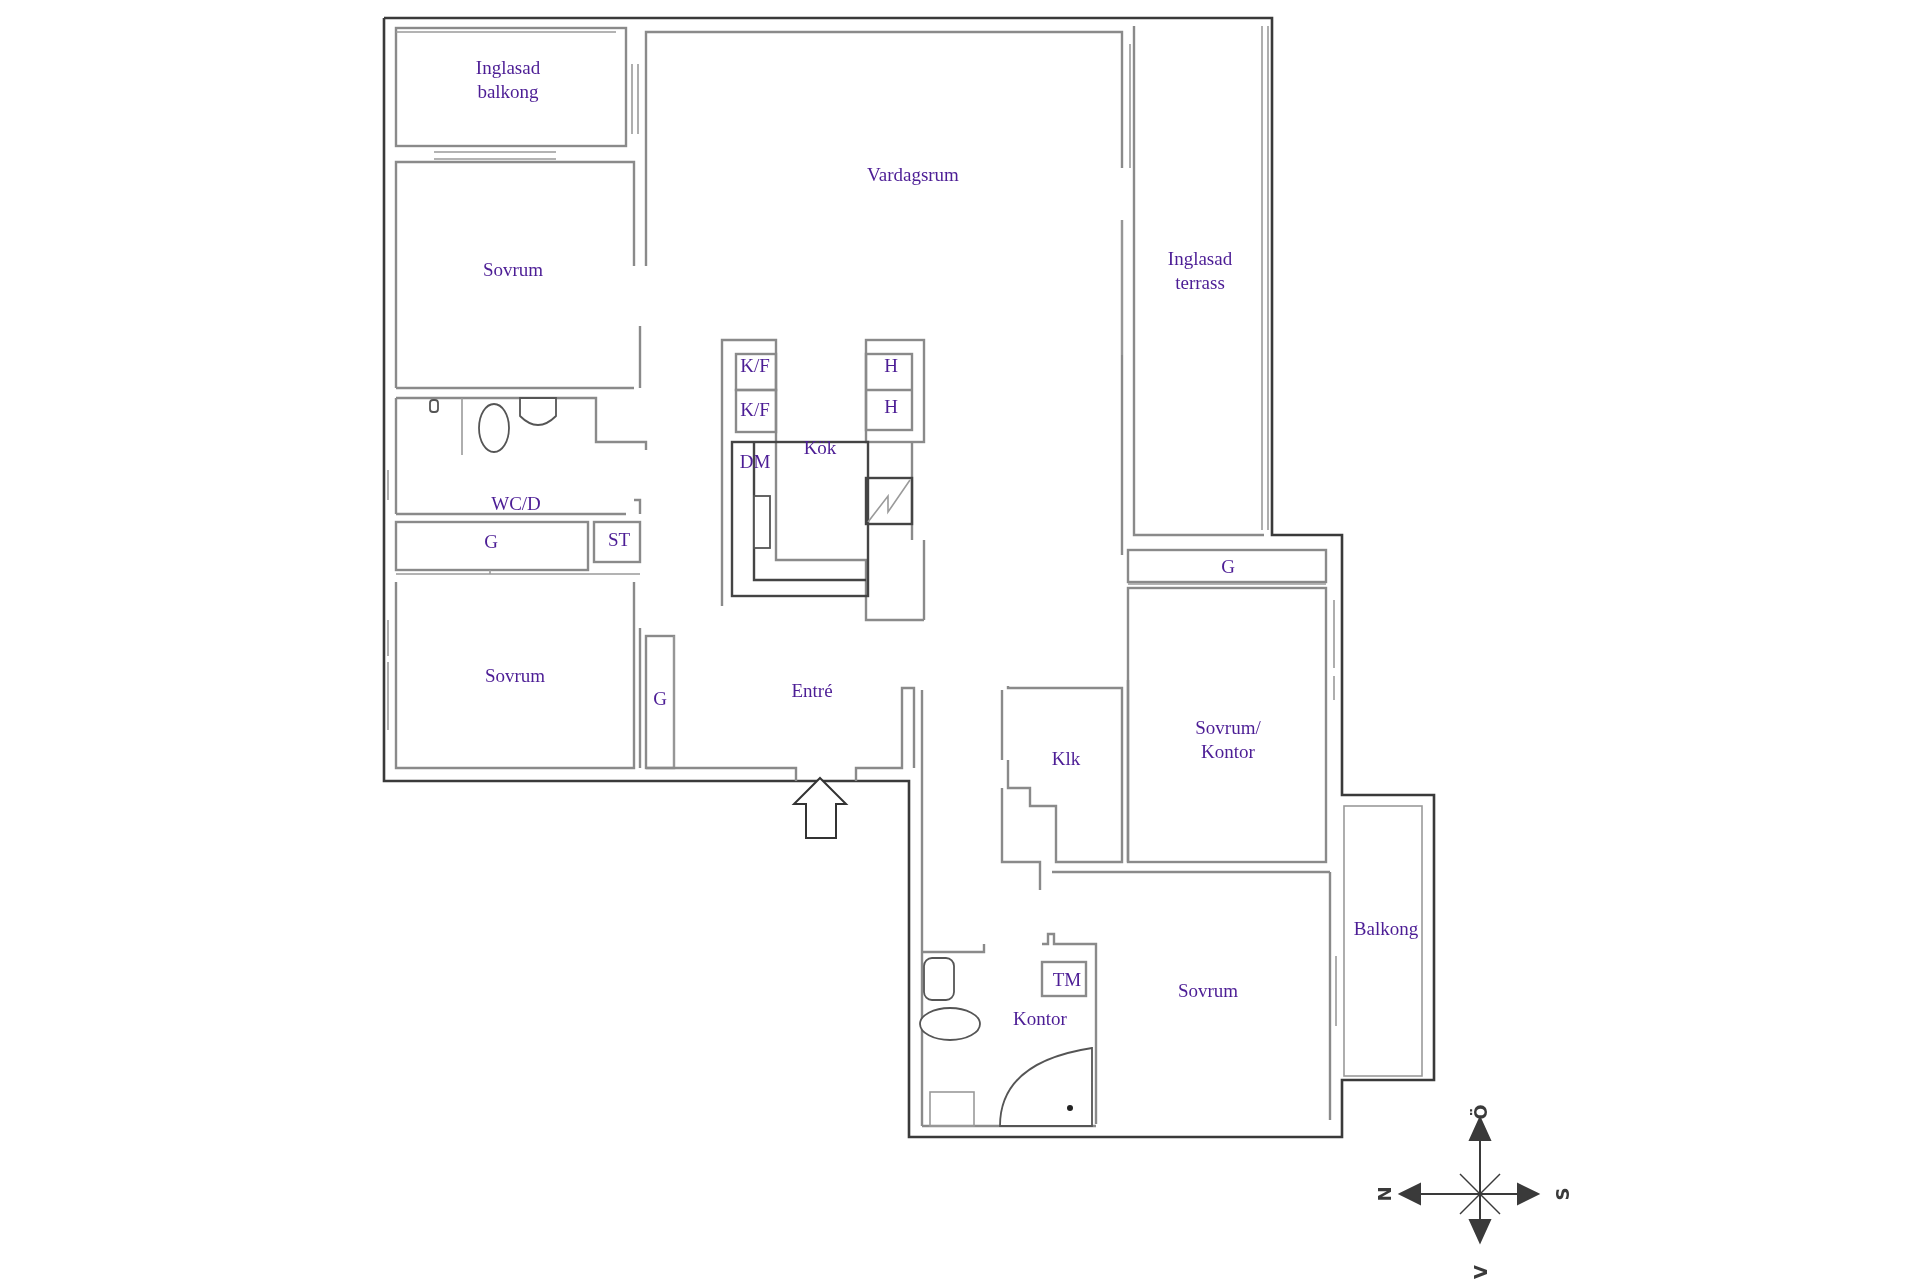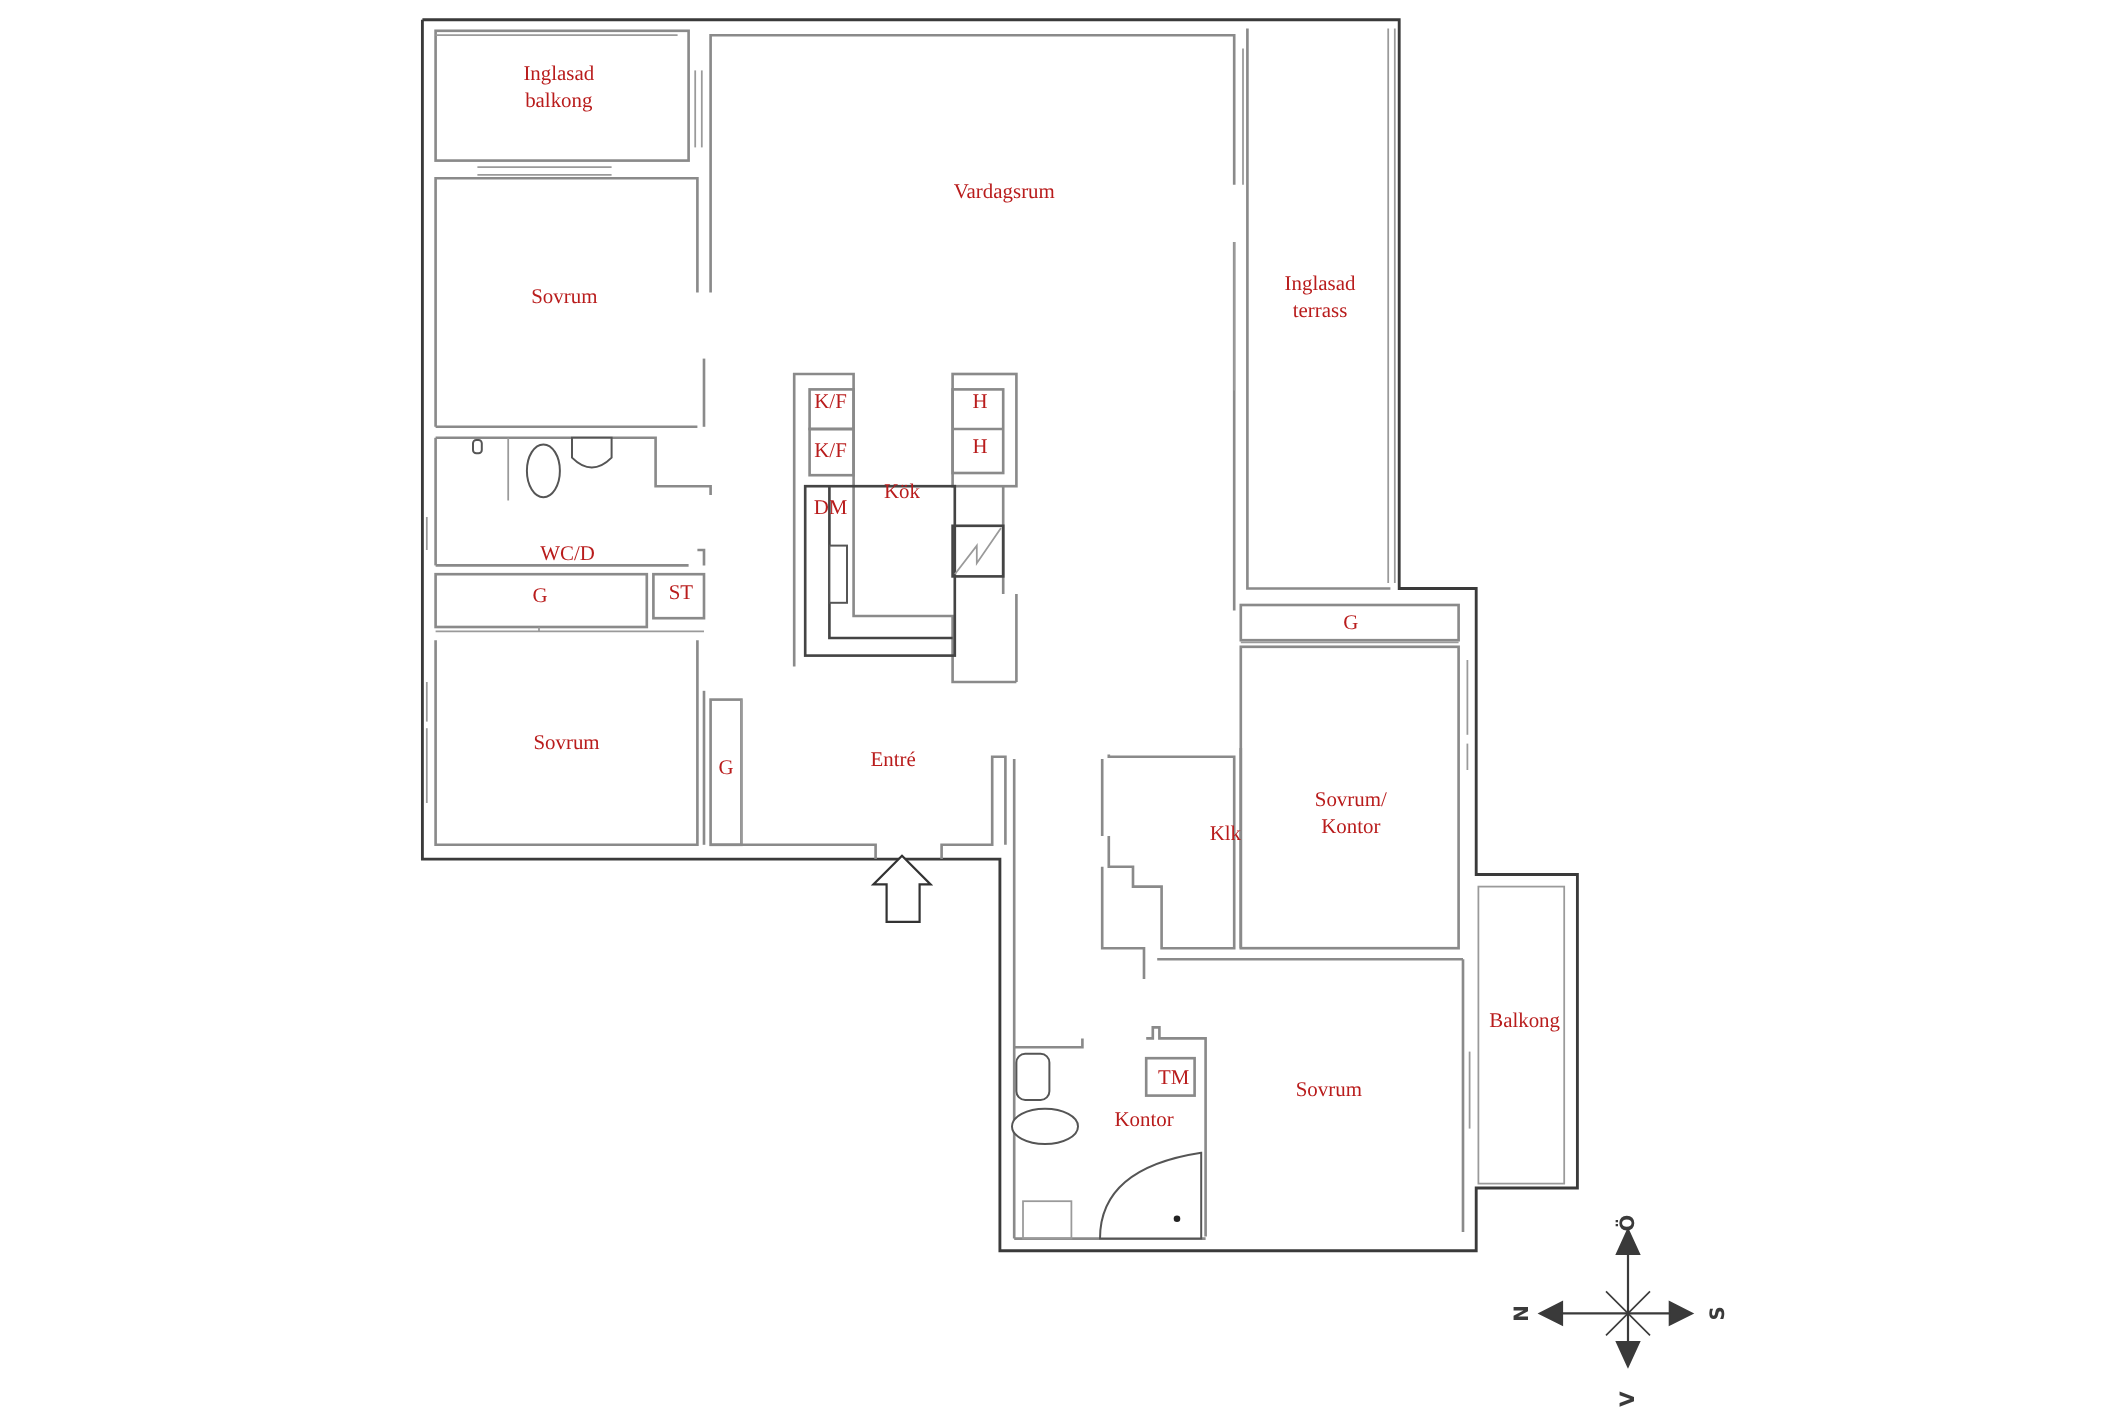--- a/index.html
+++ b/index.html
@@ -3,21 +3,21 @@
 <meta charset="utf-8">
 <style>
   html,body{margin:0;padding:0;background:#ffffff;}
   body{width:1920px;height:1280px;overflow:hidden;position:relative;font-family:"DejaVu Serif","Liberation Serif",serif;}
   svg{position:absolute;left:0;top:0;}
   .wall{fill:none;stroke:#8a8a8a;stroke-width:2.4;}
   .outer{fill:none;stroke:#3a3a3a;stroke-width:2.6;}
   .thin{fill:none;stroke:#9a9a9a;stroke-width:1.6;}
   .dark{fill:none;stroke:#444;stroke-width:2.4;}
   .fix{fill:#fff;stroke:#555;stroke-width:1.8;}
-  .label{position:absolute;color:#b91c1c;font-family:"Liberation Serif","DejaVu Serif",serif;font-size:19px;text-align:center;line-height:24px;white-space:pre-line;transform:translate(-50%,-50%);}
+  .label{position:absolute;color:#4c1d95;font-family:"Liberation Serif","DejaVu Serif",serif;font-size:19px;text-align:center;line-height:24px;white-space:pre-line;transform:translate(-50%,-50%);}
   .compass-label{position:absolute;color:#3a3a3a;font-family:"DejaVu Sans","Liberation Sans",sans-serif;font-weight:bold;font-size:18px;transform:translate(-50%,-50%);}
 </style>
 </head>
 <body>
 
 <svg width="1920" height="1280" viewBox="0 0 1920 1280">
 
   <polyline class="outer" points="384,18 1272,18 1272,535 1342,535 1342,795 1434,795 1434,1080 1342,1080 1342,1137 909,1137 909,781 858,781 858,781 384,781 384,18"></polyline>
 
   <rect class="wall" x="396" y="28" width="230" height="118"></rect>
@@ -137,21 +137,21 @@
 <div class="label" style="left:793px;top:691px;margin-left:19px;">Entré</div>
 <div class="label" style="left:820px;top:448px;">Kök</div>
 <div class="label" style="left:755px;top:366px;">K/F</div>
 <div class="label" style="left:755px;top:410px;">K/F</div>
 <div class="label" style="left:891px;top:366px;">H</div>
 <div class="label" style="left:891px;top:407px;">H</div>
 <div class="label" style="left:755px;top:462px;text-align:right;">DM</div>
 <div class="label" style="left:1228px;top:567px;">G</div>
 <div class="label" style="left:1228px;top:740px;">Sovrum/
 Kontor</div>
-<div class="label" style="left:1066px;top:759px;margin-left:48px;">Klk</div>
+<div class="label" style="left:1066px;top:759px;">Klk</div>
 <div class="label" style="left:1386px;top:929px;">Balkong</div>
 <div class="label" style="left:1067px;top:980px;">TM</div>
 <div class="label" style="left:1040px;top:1019px;">Kontor</div>
 <div class="label" style="left:1208px;top:991px;">Sovrum</div>
 
 <div class="compass-label" style="left:1480px;top:1112px;transform:translate(-50%,-50%) rotate(-90deg);">Ö</div>
 <div class="compass-label" style="left:1480px;top:1272px;transform:translate(-50%,-50%) rotate(-90deg);">V</div>
 <div class="compass-label" style="left:1384px;top:1194px;transform:translate(-50%,-50%) rotate(-90deg);">N</div>
 <div class="compass-label" style="left:1562px;top:1194px;transform:translate(-50%,-50%) rotate(-90deg);">S</div>
 

